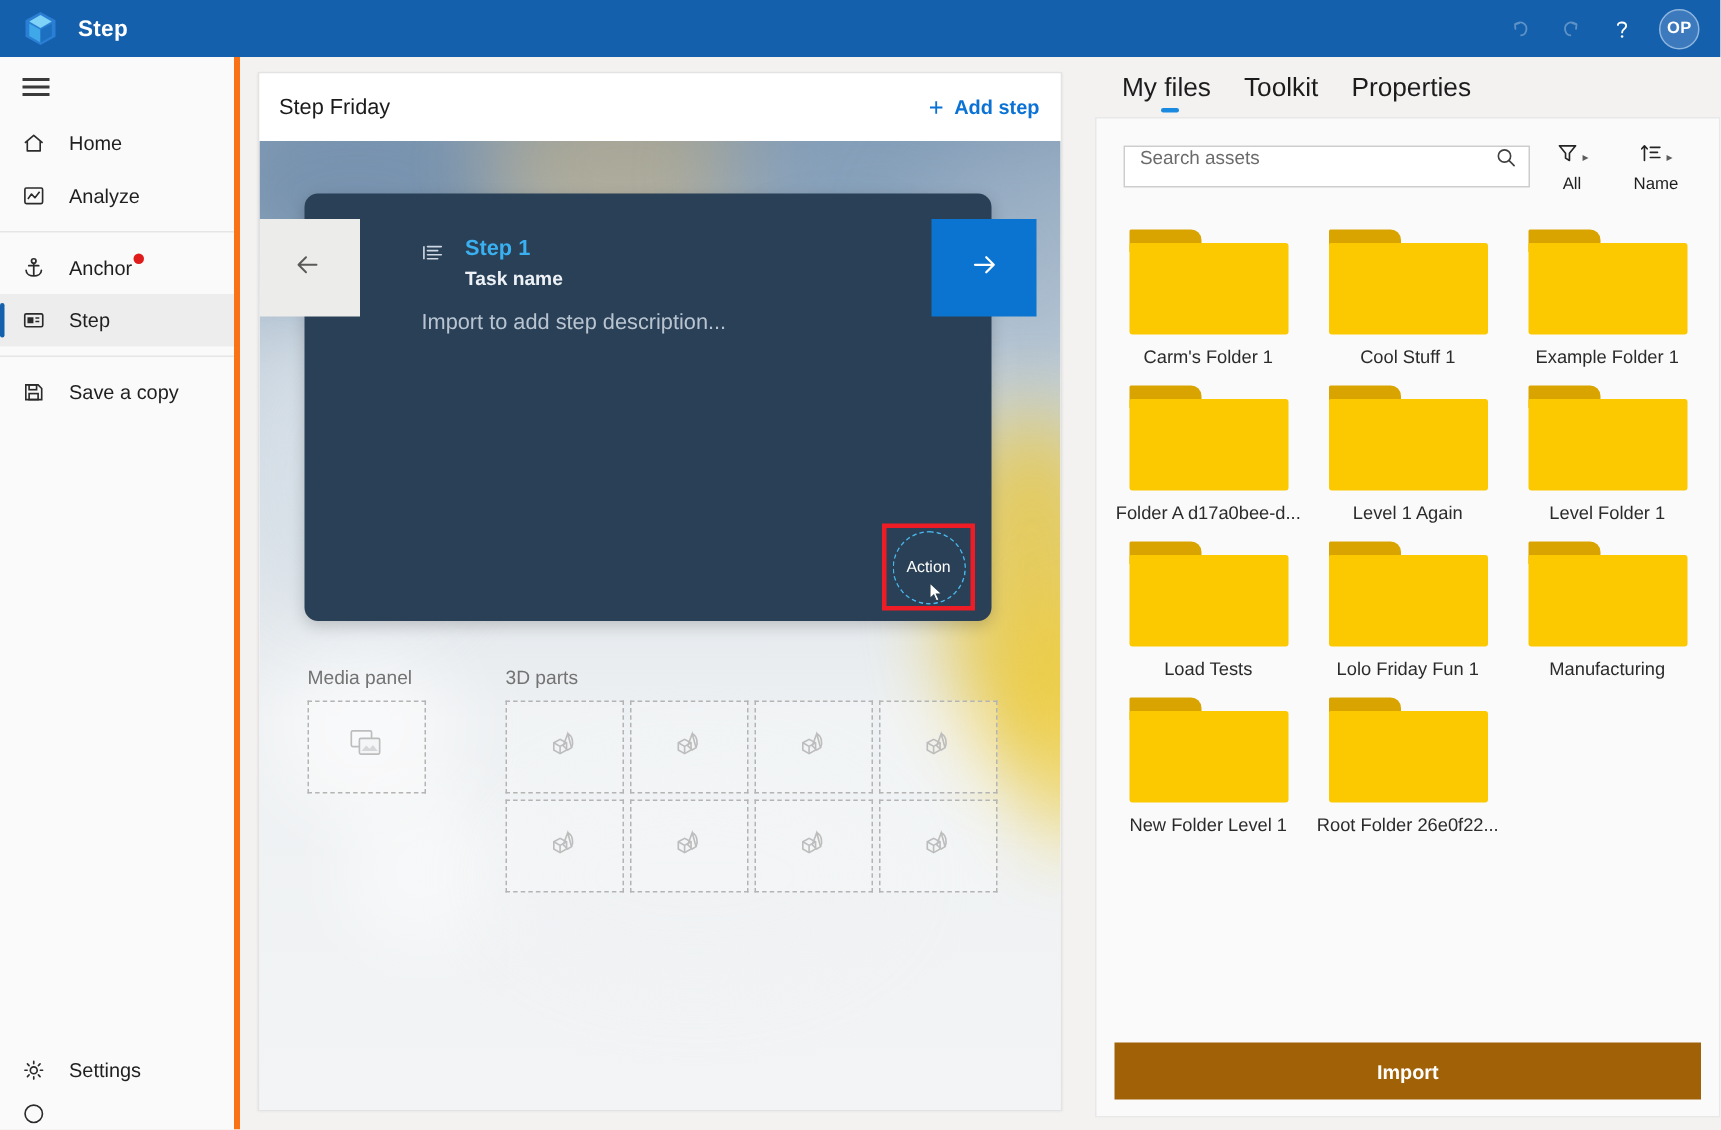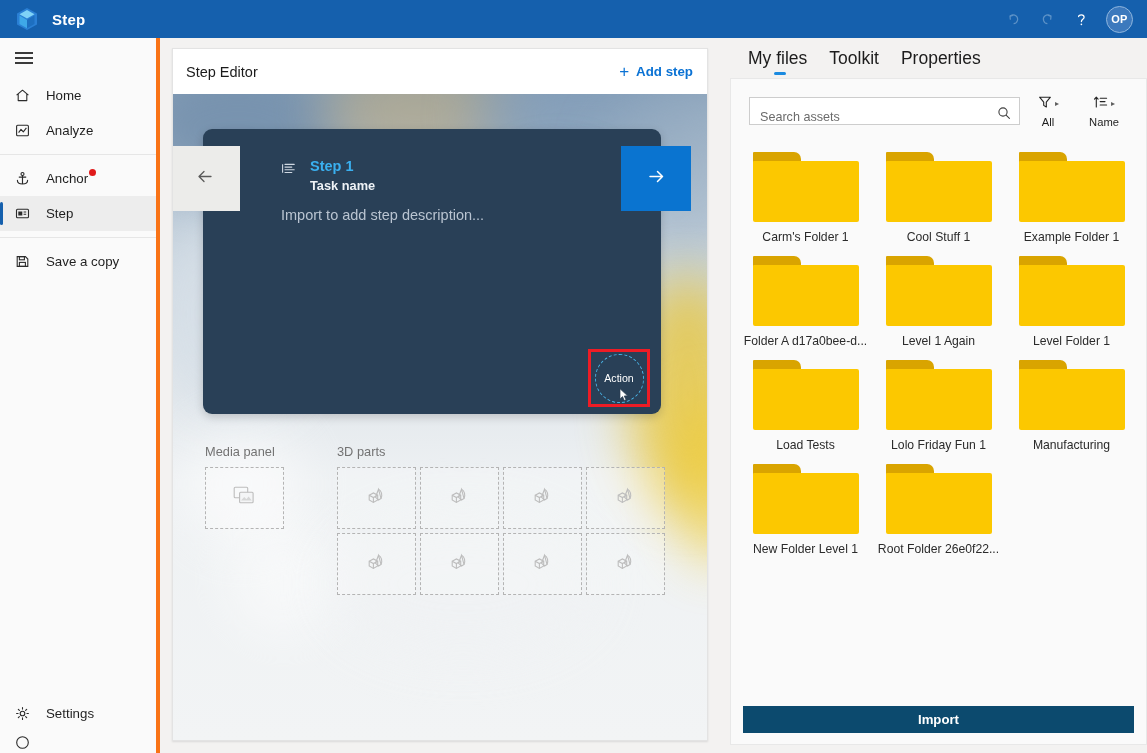--- a/index.html
+++ b/index.html
@@ -179,21 +179,21 @@
   .right-card {
     flex: 1 1 auto; background: #fafafa; border: 1px solid #e8e8e8;
     display: flex; flex-direction: column; min-height: 0;
     margin-bottom: 8px;
   }
   .search-row {
     display: flex; align-items: center; padding: 14px 14px 10px 18px; gap: 0;
   }
   .search-box {
     flex: 1 1 auto; height: 28px; background: #fff;
-    border: 1px solid #cdcdcd; display: flex; align-items: flex-end;
+    border: 1px solid #cdcdcd; display: flex; align-items: flex-start;
     padding: 0 8px 0 10px;
   }
   .search-box input {
     flex: 1 1 auto; border: 0; outline: 0; font-size: 12.6px;
     color: #303030; background: transparent;
     font-family: "Liberation Sans", sans-serif;
   }
   .search-box input::placeholder { color: #6b6b6b; }
   .tool-btn {
     width: 56px; display: flex; flex-direction: column; align-items: center;
@@ -220,21 +220,21 @@
     position: absolute; left: 0; top: 9px; right: 0; bottom: 0;
     background: #fcc800; border-radius: 1px 2px 2px 2px;
   }
   .file-name {
     margin-top: 8px; font-size: 12.2px; color: #2b2b2b;
     max-width: 128px; text-align: center; white-space: nowrap;
     overflow: hidden; text-overflow: ellipsis;
   }
   .import-row { padding: 10px 12px 11px 12px; }
   .import-btn {
-    width: 100%; height: 27px; background: #0c4a6e; color: #fff;
+    width: 100%; height: 38px; background: #a16207; color: #fff;
     border: 0; font-size: 13.2px; font-weight: bold; cursor: pointer;
     font-family: "Liberation Sans", sans-serif;
   }
 </style>
 </head>
 <body>
 
 <div class="titlebar">
   <span class="app-logo">
     <svg viewBox="0 0 26 26" width="26" height="26">
@@ -354,21 +354,21 @@
         </span>
         <span class="nav-label"></span>
       </div>
     </div>
   </div>
 
   <div class="center">
     <div class="editor-card">
 
       <div class="editor-head">
-        <span class="editor-title">Step Editor</span>
+        <span class="editor-title">Step Friday</span>
         <span class="editor-head-spacer"></span>
         <span class="add-step">
           <span class="plus">+</span>
           <span>Add step</span>
         </span>
       </div>
 
       <div class="stage">
 
         <div class="stage-bg" style="background:linear-gradient(180deg,#8fa6bd 0%,#b9c8d6 16%,#dfe5ea 42%,#eef1f3 60%,#f2f4f5 100%);">

